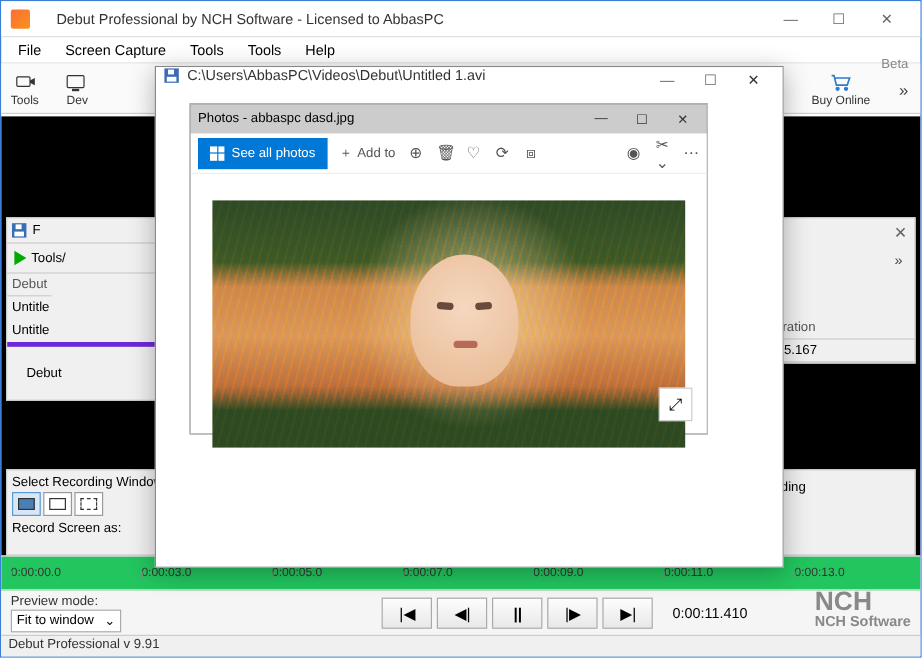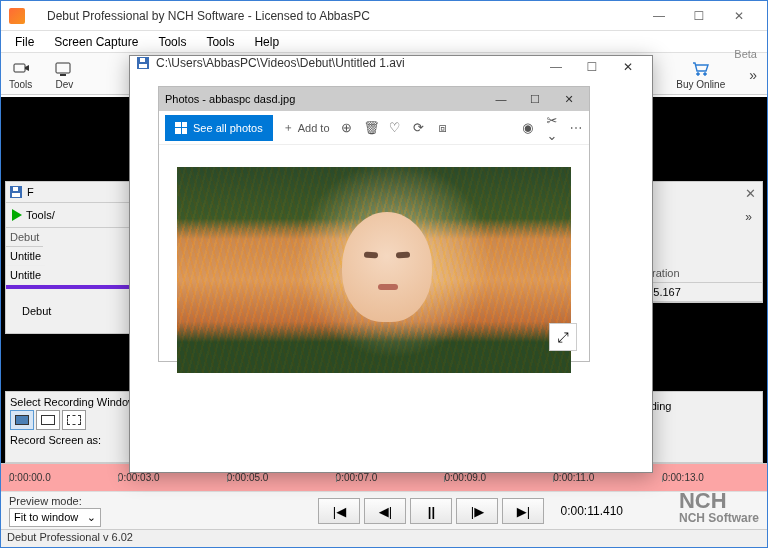--- a/index.html
+++ b/index.html
@@ -37,21 +37,21 @@
 .rp-h { color: #555; }
 .lp-debut { padding: 16px; border-top: 4px solid #6d28d9; }
 .bottom-left { position: absolute; left: 4px; bottom: 84px; top: 390px; width: 250px; background: #f0f0f0; border: 1px solid #ccc; font-size: 11px; padding: 4px; }
 .srw { display: flex; gap: 2px; margin: 2px 0 4px; }
 .srw-item { width: 24px; height: 20px; border: 1px solid #999; background: #fff; display: flex; align-items: center; justify-content: center; }
 .srw-item.sel { background: #d8e6f5; border-color: #5a9bd5; }
 .srw-rect { width: 14px; height: 10px; border: 1px solid #333; }
 .srw-rect.filled { background: #4a7fb5; }
 .bottom-right { position: absolute; right: 4px; top: 390px; bottom: 84px; width: 230px; background: #f0f0f0; border: 1px solid #ccc; font-size: 11px; padding: 6px; line-height: 16px; }
 .player { position: absolute; left: 0; right: 0; bottom: 0; height: 84px; background: #f5f5f5; border-top: 1px solid #ccc; }
-.timeline { height: 28px; display: flex; align-items: center; font-size: 10px; color: #333; padding: 0 8px; gap: 12px; border-bottom: 1px solid #ddd; background: #fca5a5; }
+.timeline { height: 28px; display: flex; align-items: center; font-size: 10px; color: #333; padding: 0 8px; gap: 12px; border-bottom: 1px solid #ddd; background: #22c55e; }
 .tick { flex: 1; position: relative; }
 .tick::after { content: ""; position: absolute; left: 0; top: 4px; width: 1px; height: 6px; background: #888; }
 .controls { height: 38px; display: flex; align-items: center; padding: 0 8px; gap: 6px; }
 .pm-label { font-size: 11px; color: #333; }
 .pm-select { font-size: 11px; padding: 2px 4px; border: 1px solid #aaa; background: #fff; width: 92px; display: inline-flex; align-items: center; justify-content: space-between; }
 .ctrl-spacer { flex: 1; }
 .ctrlbtns { display: flex; gap: 4px; }
 .ctrlbtn { width: 42px; height: 26px; border: 1px solid #aaa; background: linear-gradient(#fdfdfd,#e8e8e8); display: flex; align-items: center; justify-content: center; font-size: 13px; }
 .time-display { font-size: 12px; margin: 0 10px; }
 .nch-logo { position: absolute; right: 8px; bottom: 22px; font-size: 12px; font-weight: bold; color: #888; text-align: left; }
@@ -238,21 +238,21 @@
       <div class="ctrlbtn">|▶</div>
       <div class="ctrlbtn">▶|</div>
     </div>
     <div class="time-display">0:00:11.410</div>
     <div style="width:120px"></div>
   </div>
   <div class="nch-logo">
     <div class="big">NCH</div>
     <div>NCH Software</div>
   </div>
-  <div class="statusbar">Debut Professional v 6.02</div>
+  <div class="statusbar">Debut Professional v 9.91</div>
 </div>
 
 <div class="capwin">
   <div class="ctitle">
     <div class="cicon">
       <svg viewBox="0 0 14 14">
           <rect x="1" y="1" width="12" height="12" fill="#3a6db5"></rect>
           <rect x="3" y="8" width="8" height="4" fill="#fff"></rect>
           <rect x="4" y="2" width="5" height="4" fill="#fff"></rect>
         </svg>

